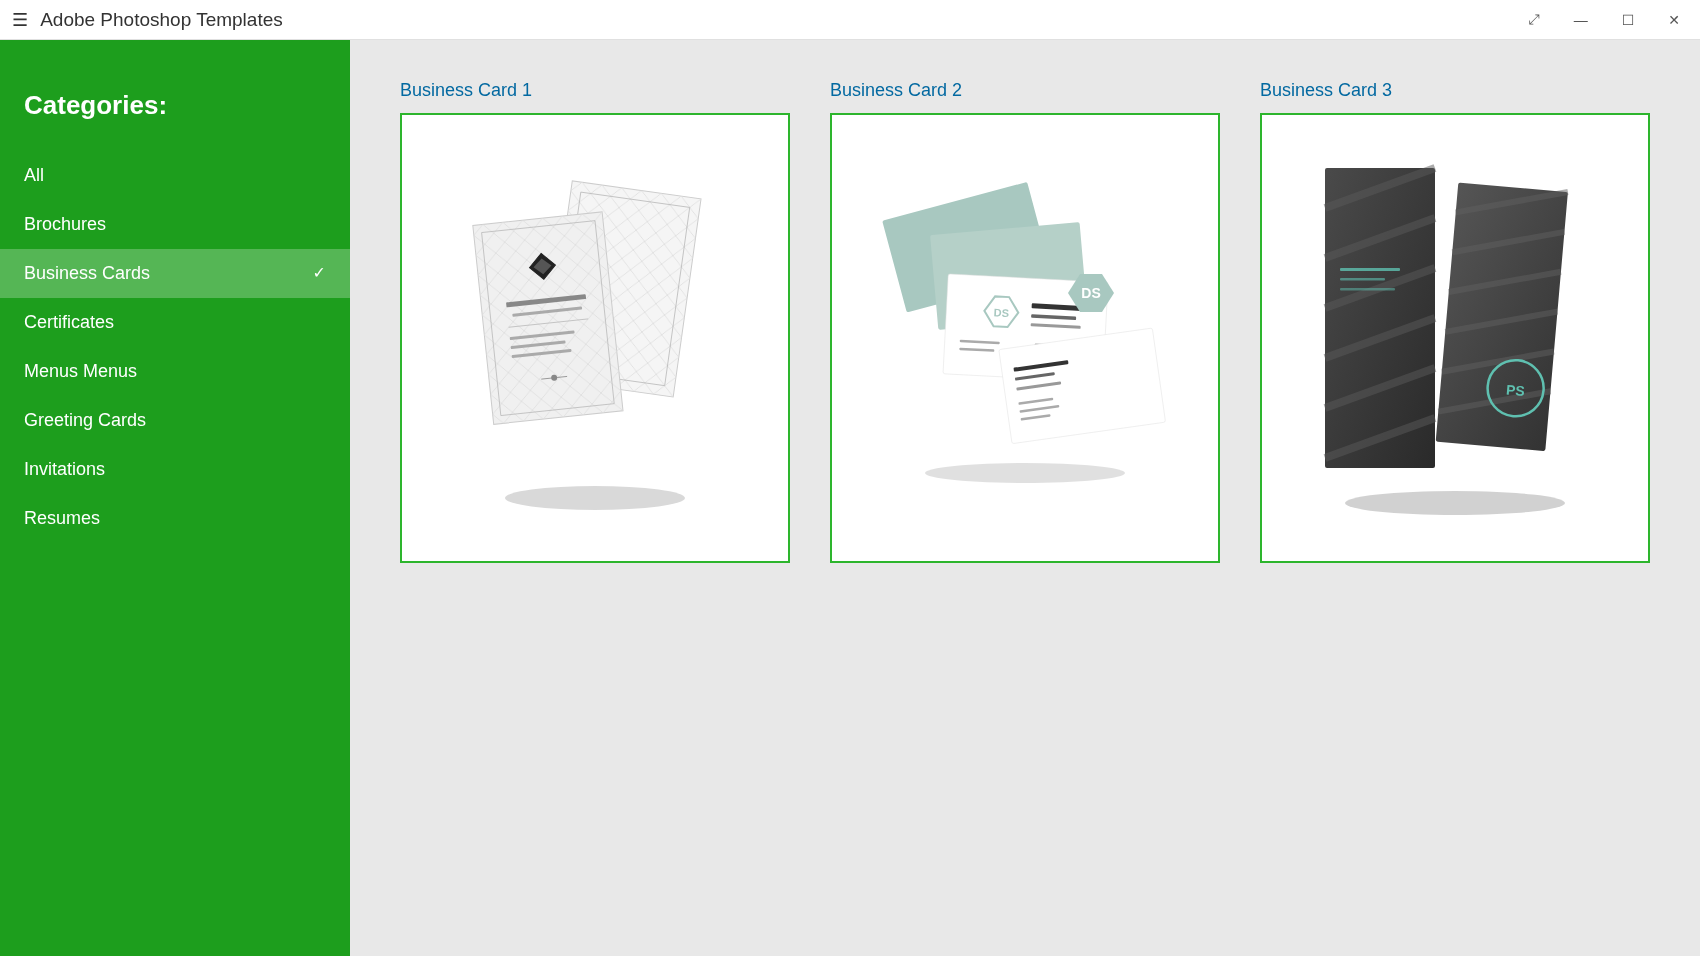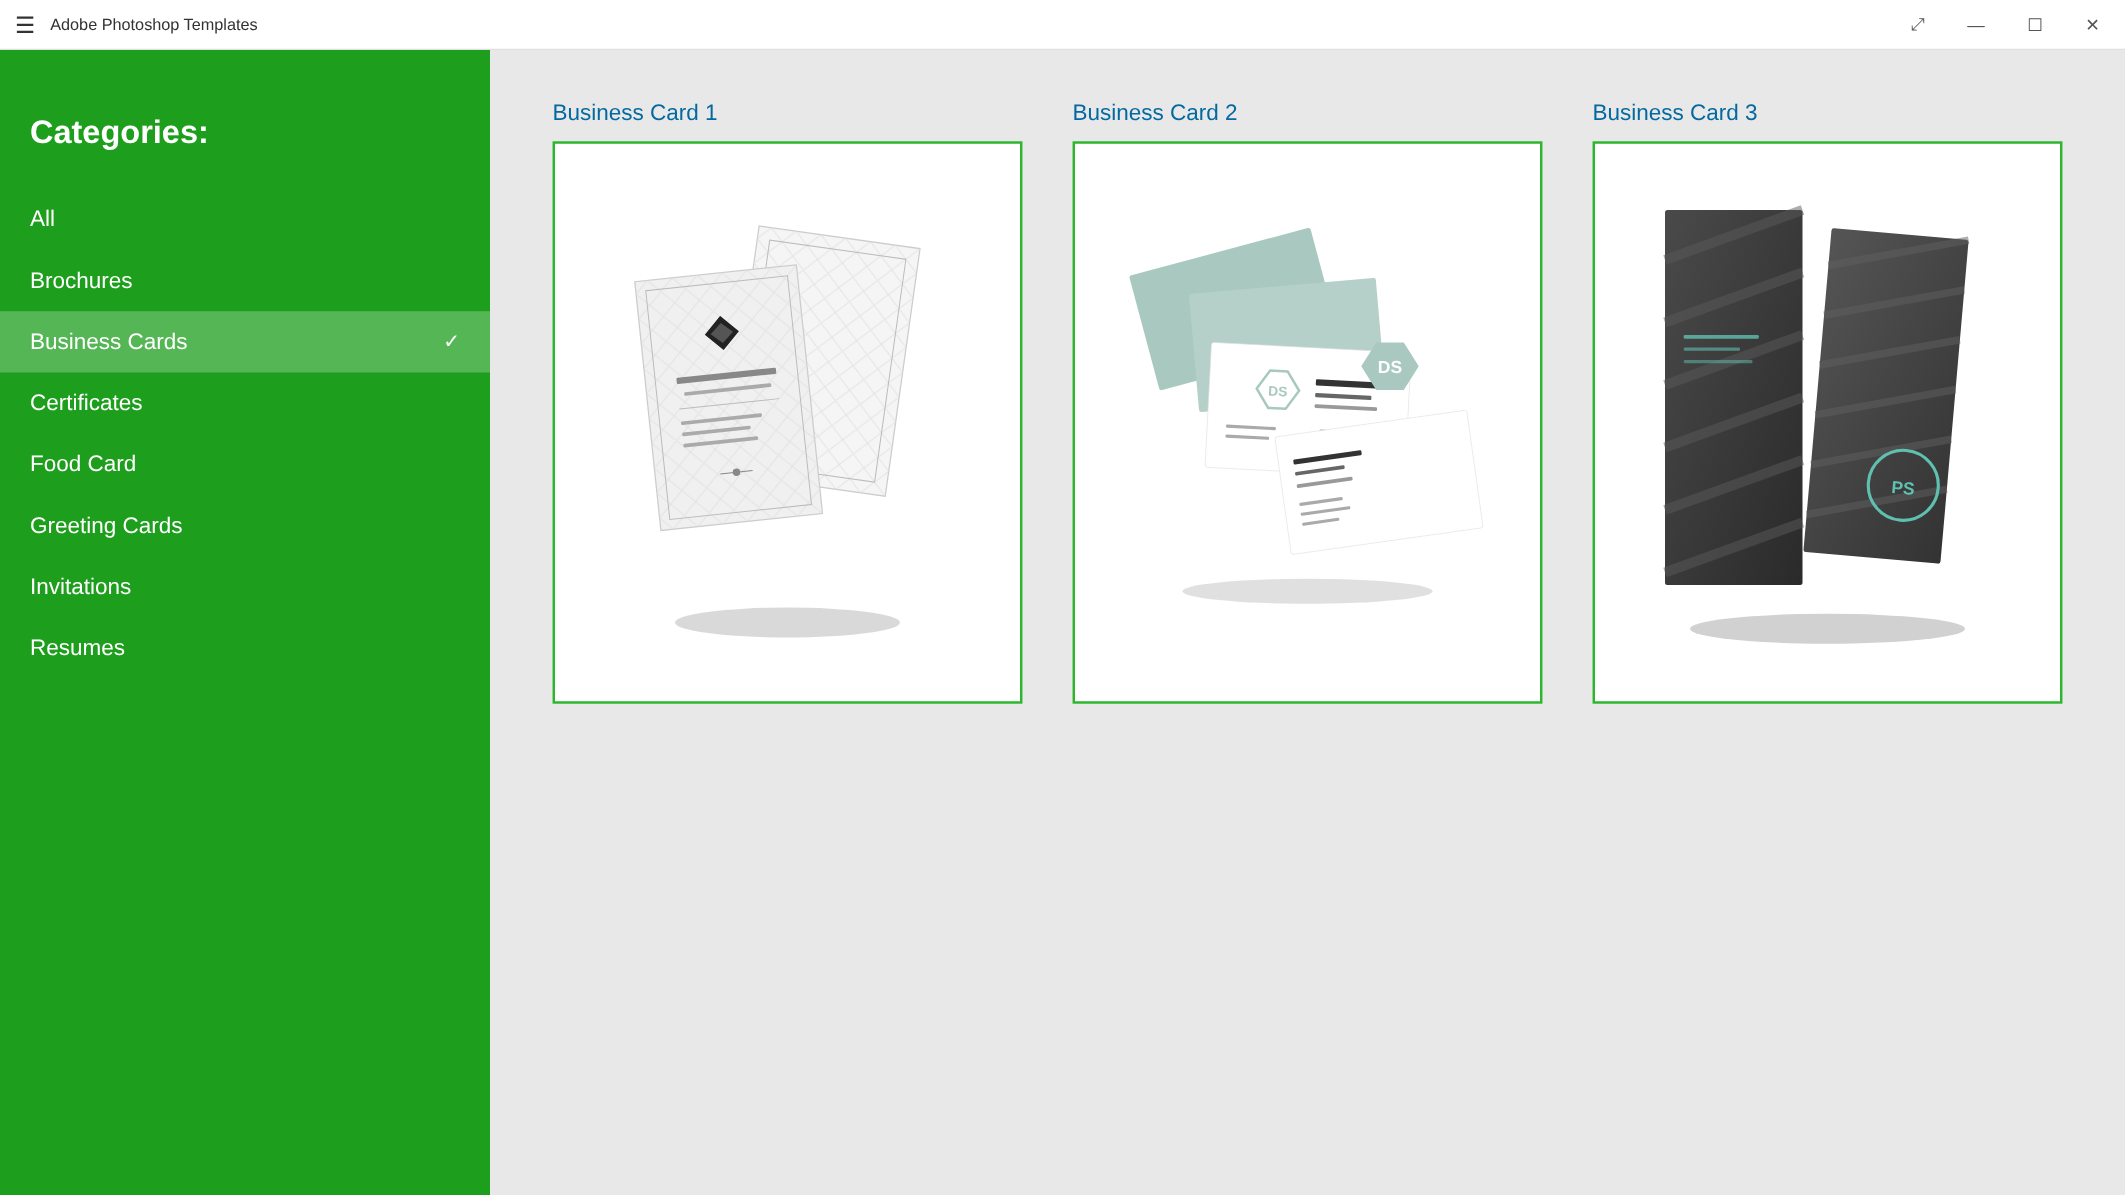--- a/index.html
+++ b/index.html
@@ -6,30 +6,30 @@
     body { font-family: 'Segoe UI', Arial, sans-serif; background: #f0f0f0; width: 1700px; height: 956px; overflow: hidden; display: flex; flex-direction: column; }
 
     
     .title-bar {
       display: flex; align-items: center; justify-content: space-between;
       background: #fff; height: 40px; padding: 0 12px;
       border-bottom: 1px solid #e0e0e0; flex-shrink: 0;
     }
     .title-bar-left { display: flex; align-items: center; gap: 12px; }
     .title-bar-menu { font-size: 18px; cursor: pointer; color: #333; }
-    .title-bar-title { font-size: 13px; color: #333; }
+    .title-bar-title { font-size: 19px; color: #333; }
     .title-bar-right { display: flex; align-items: center; gap: 18px; }
     .title-bar-btn { font-size: 14px; color: #555; cursor: pointer; background: none; border: none; padding: 4px 8px; }
 
     
     .main-layout { display: flex; flex: 1; overflow: hidden; }
 
     
     .sidebar {
-      width: 392px; background: #1d9e1d; flex-shrink: 0;
+      width: 350px; background: #1d9e1d; flex-shrink: 0;
       padding: 30px 0; display: flex; flex-direction: column;
     }
     .sidebar-categories-label {
       color: #fff; font-size: 26px; font-weight: 700;
       padding: 20px 24px 30px 24px;
     }
     .sidebar-item {
       color: #fff; font-size: 18px; padding: 14px 24px;
       cursor: pointer; display: flex; justify-content: space-between;
       border-radius: 0;
@@ -85,21 +85,21 @@
       <span>Brochures</span>
     </div>
     <div class="sidebar-item active">
       <span>Business Cards</span>
       <span class="check-icon">✓</span>
     </div>
     <div class="sidebar-item">
       <span>Certificates</span>
     </div>
     <div class="sidebar-item">
-      <span>Food Card</span>
+      <span>Menus Menus</span>
     </div>
     <div class="sidebar-item">
       <span>Greeting Cards</span>
     </div>
     <div class="sidebar-item">
       <span>Invitations</span>
     </div>
     <div class="sidebar-item">
       <span>Resumes</span>
     </div>

